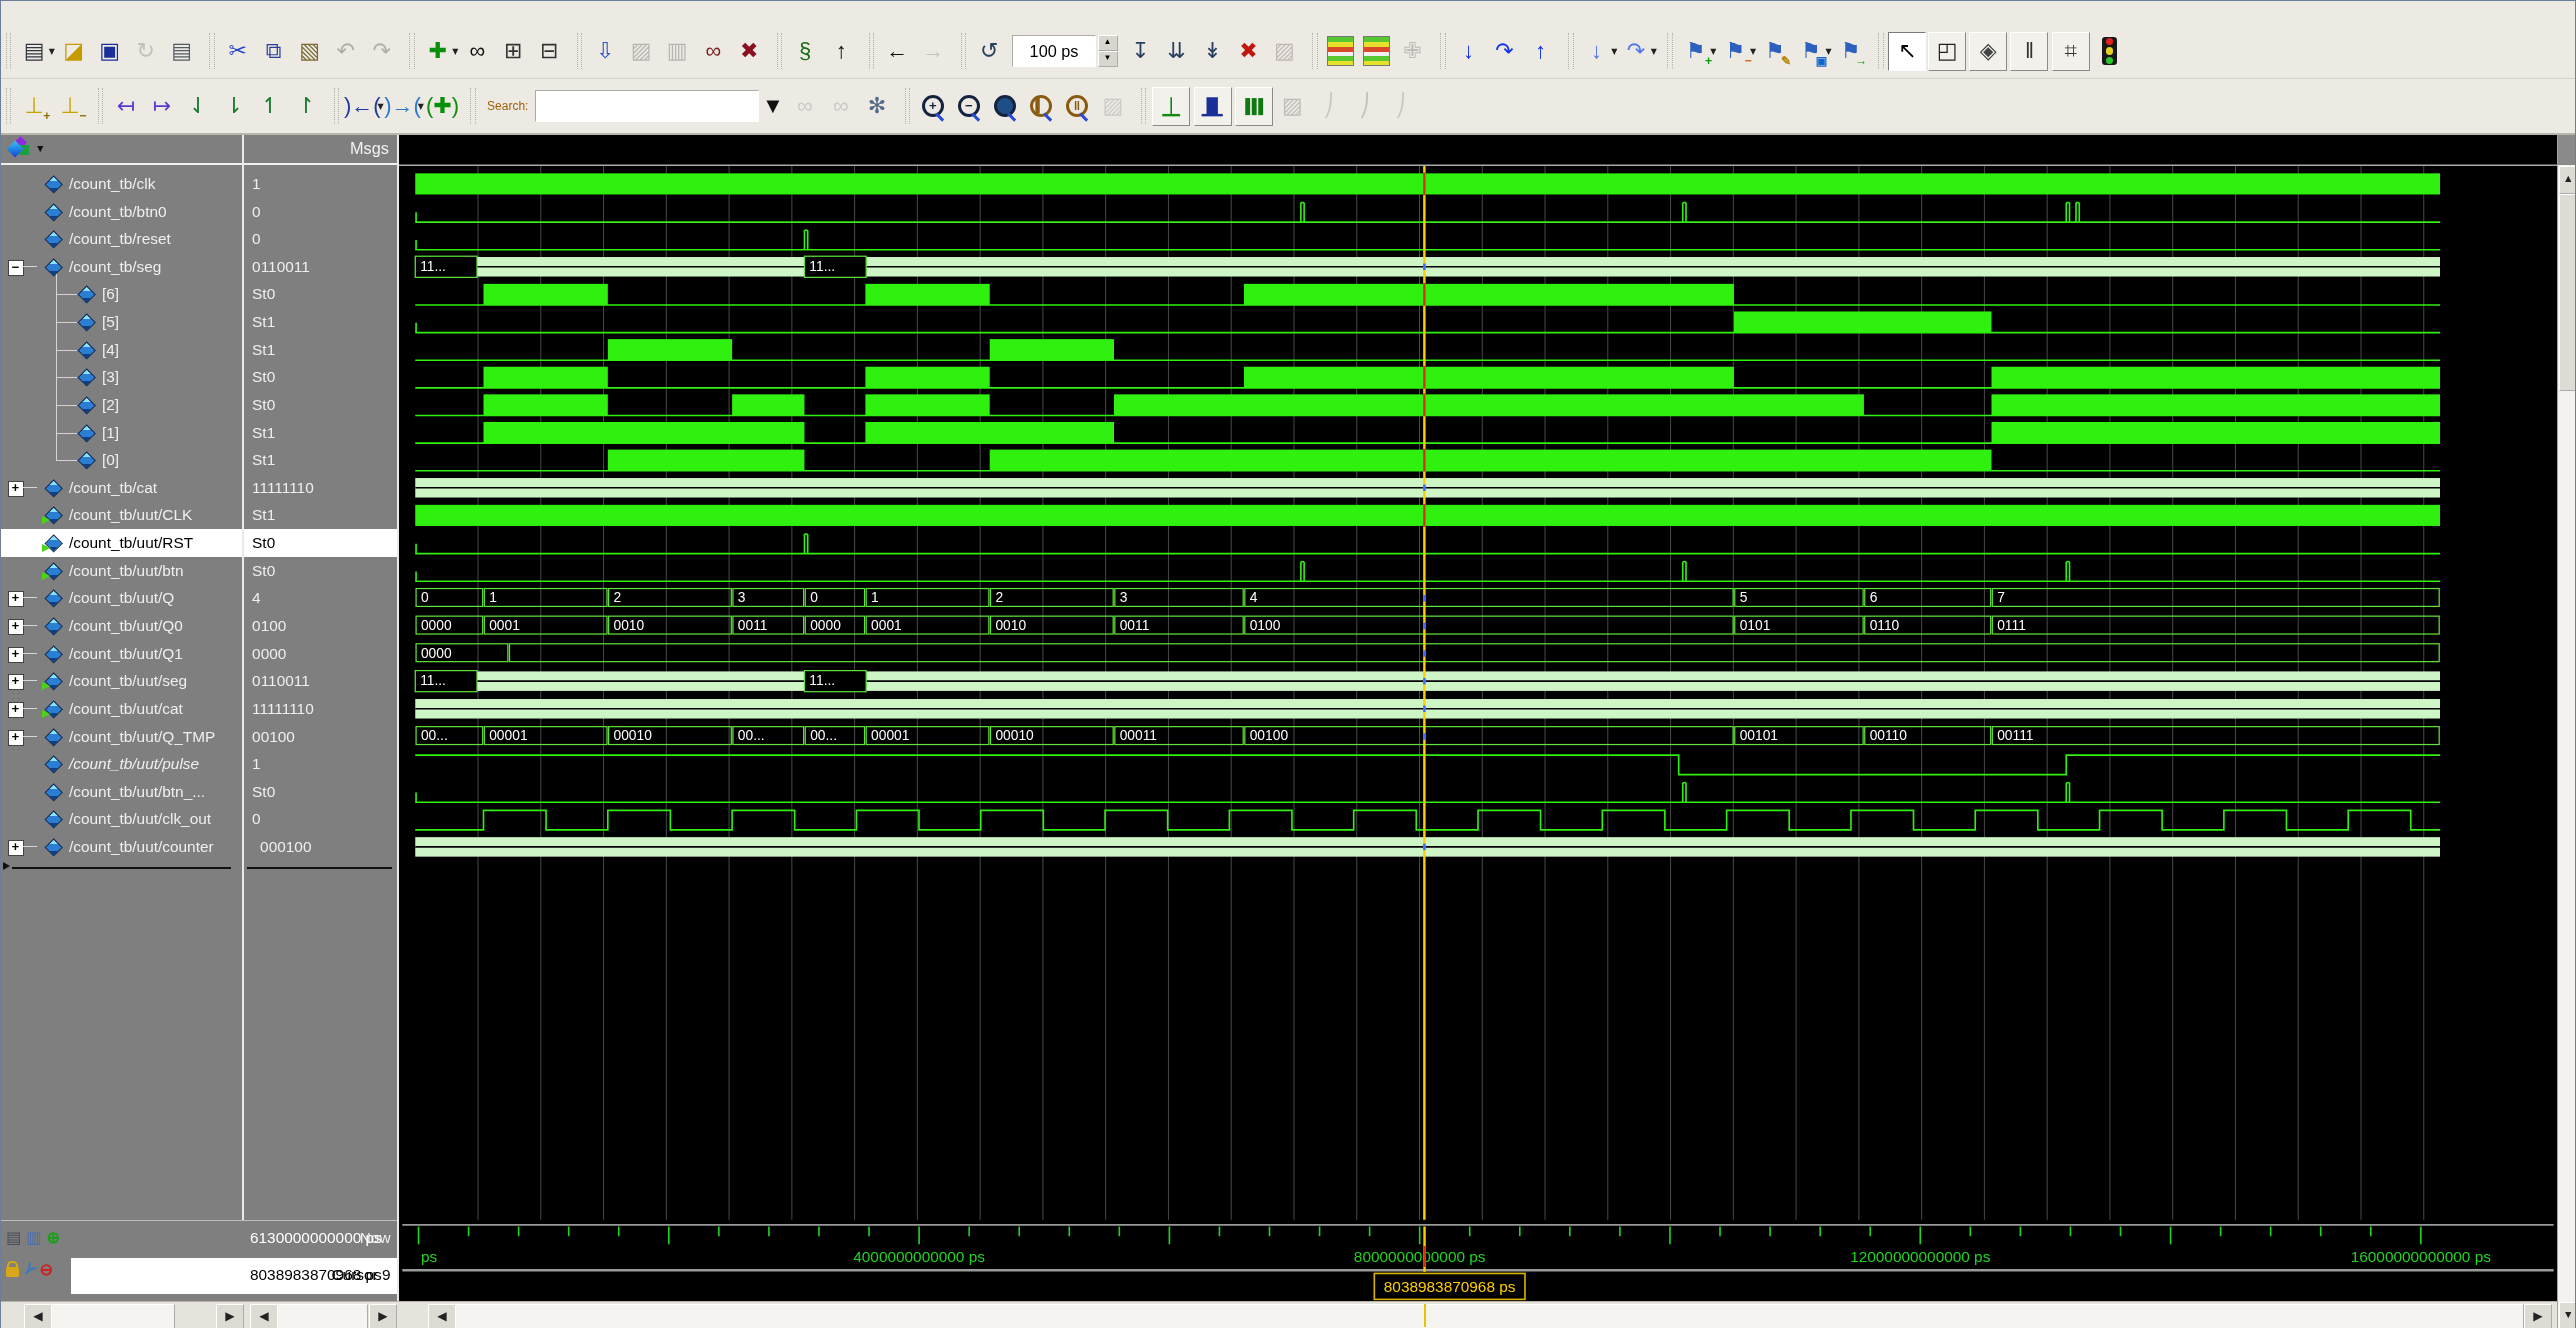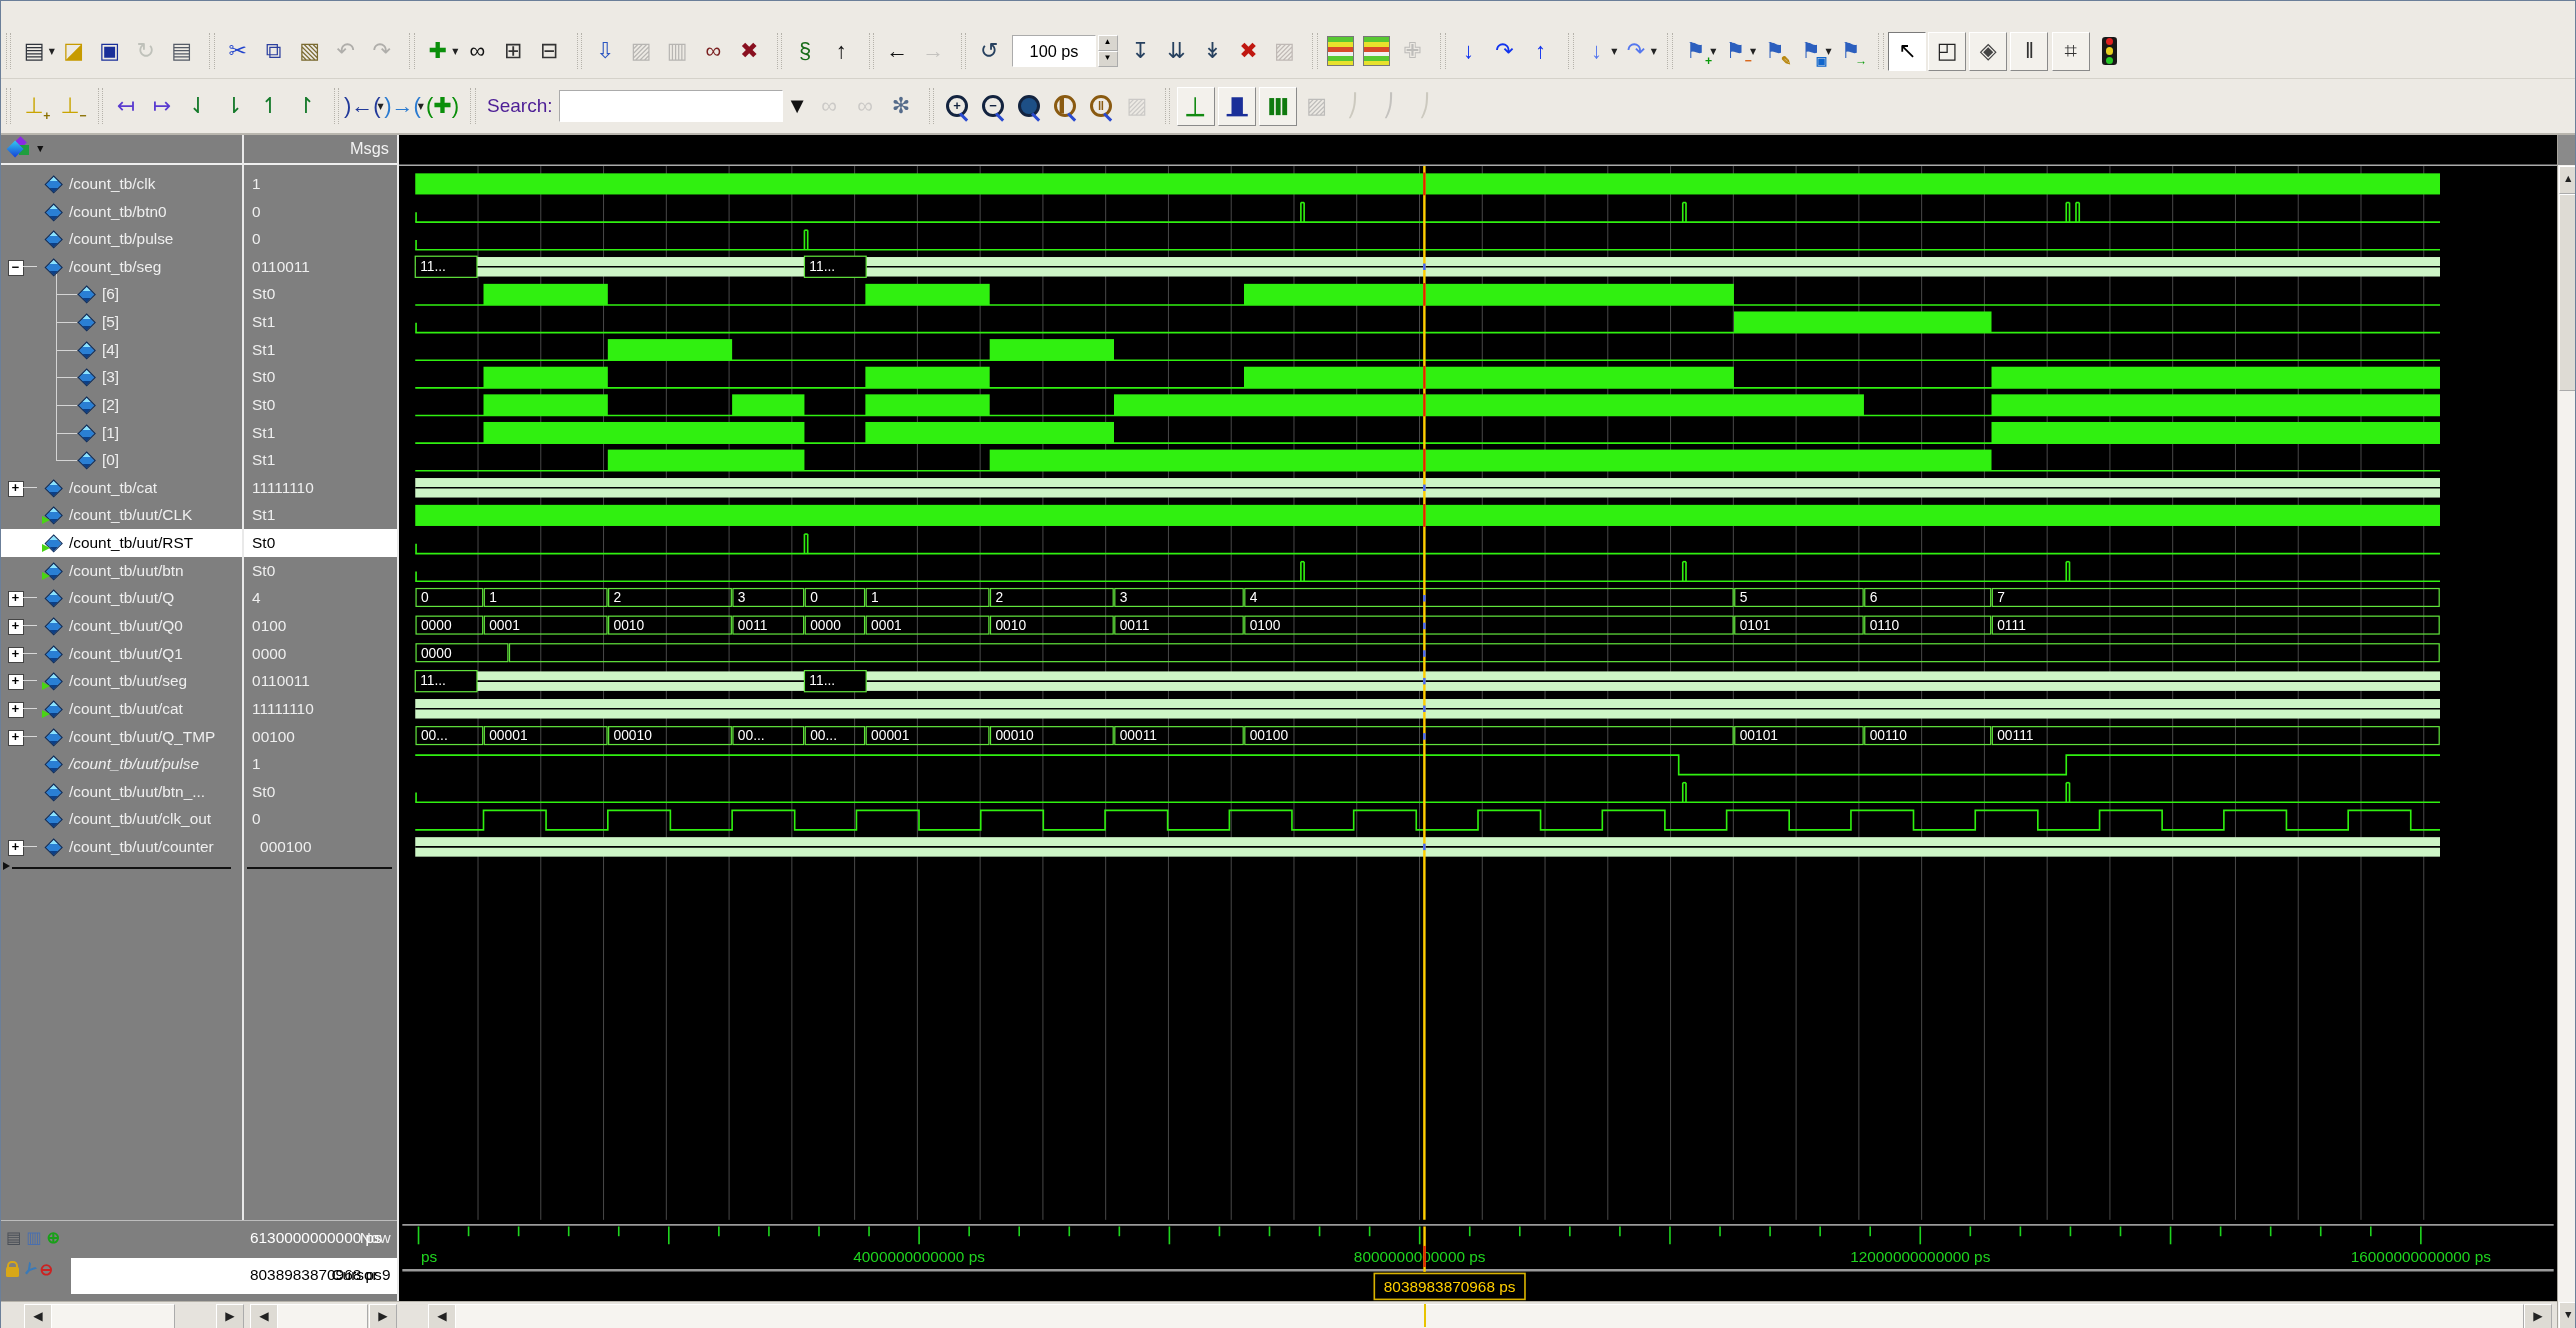--- a/index.html
+++ b/index.html
@@ -22,21 +22,21 @@
   .tbtn.small{min-width:28px;}
   .tbtn.gray{opacity:.4;filter:grayscale(.9);}
   .tbtn.pressed{background:#fff;border:1.6px solid;border-color:#7a7a7a #fff #fff #7a7a7a;}
   .tbtn.raised{background:#f3f1ec;border:1.6px solid;border-color:#fff #8a8a8a #8a8a8a #fff;margin:0 1.6px;}
   .ddm{font-size:12.2px;color:#222;margin:0 0.8px 0 -3.3px;align-self:center;}
   .badge{position:absolute;right:1.6px;bottom:1.6px;font-size:12.2px;font-weight:700;}
   .spin{display:flex;align-items:center;margin:0 4.9px;}
   .spin input{width:78px;height:28px;border:1.6px inset #fff;font:16.3px "Liberation Sans",sans-serif;text-align:center;}
   .spincol{display:flex;flex-direction:column;margin-left:1.6px;}
   .spincol div{width:18px;height:14px;background:#d9d6cf;border:0.8px outset #fff;font-size:8.1px;line-height:12.2px;text-align:center;}
-  .searchlab{font-size:19px;color:#4c1d95;margin:0 6.5px;}
+  .searchlab{font-size:12px;color:#a16207;margin:0 6.5px;}
   .searchinp{width:218px;height:28px;border:1.6px inset #fff;font-size:16.3px;}
   .mag{width:16.3px;height:16.3px;border:3.3px solid #13233f;border-radius:50%;position:relative;display:flex;align-items:center;justify-content:center;font:700 13px "Liberation Sans",sans-serif;color:#13233f;}
   .mag::after{content:"";position:absolute;width:3.3px;height:9.8px;background:#2a4bd0;left:13px;top:14.6px;transform:rotate(-45deg);}
   .mag.fill{background:#1d4f86;color:#fff;}
   .mag.brown{border-color:#8a5a10;color:#8a5a10;}
   .traffic{width:14.6px;height:28px;background:#181818;border-radius:3.3px;display:flex;flex-direction:column;align-items:center;justify-content:space-around;}
   .traffic i{width:7.3px;height:7.3px;border-radius:50%;display:block;}
   .swatch{width:24.4px;height:28px;border:0.8px solid #777;background:repeating-linear-gradient(180deg,#58c832 0 4.9px,#e8e12c 4.9px 9.8px,#d84a2a 9.8px 14.6px,#f0f0f0 14.6px 19.5px);}
   .minisvg{display:block;}
   
@@ -276,21 +276,21 @@
     <div class="trow" style="top: 35px;">
           <div class="diamond"></div>
           <div class="nametext">/count_tb/clk</div>
         </div>
         <div class="trow" style="top: 63px;">
           <div class="diamond"></div>
           <div class="nametext">/count_tb/btn0</div>
         </div>
         <div class="trow" style="top: 90px;">
           <div class="diamond"></div>
-          <div class="nametext">/count_tb/pulse</div>
+          <div class="nametext">/count_tb/reset</div>
         </div>
         <div class="trow" style="top: 118px;">
           <div class="expander">−</div>
           <div class="diamond"></div>
           <div class="nametext">/count_tb/seg</div>
         </div>
         <div class="trow lvl1" style="top: 145px;">
           <div class="stub"></div>
           <div class="diamond"></div>
           <div class="nametext">[6]</div>

